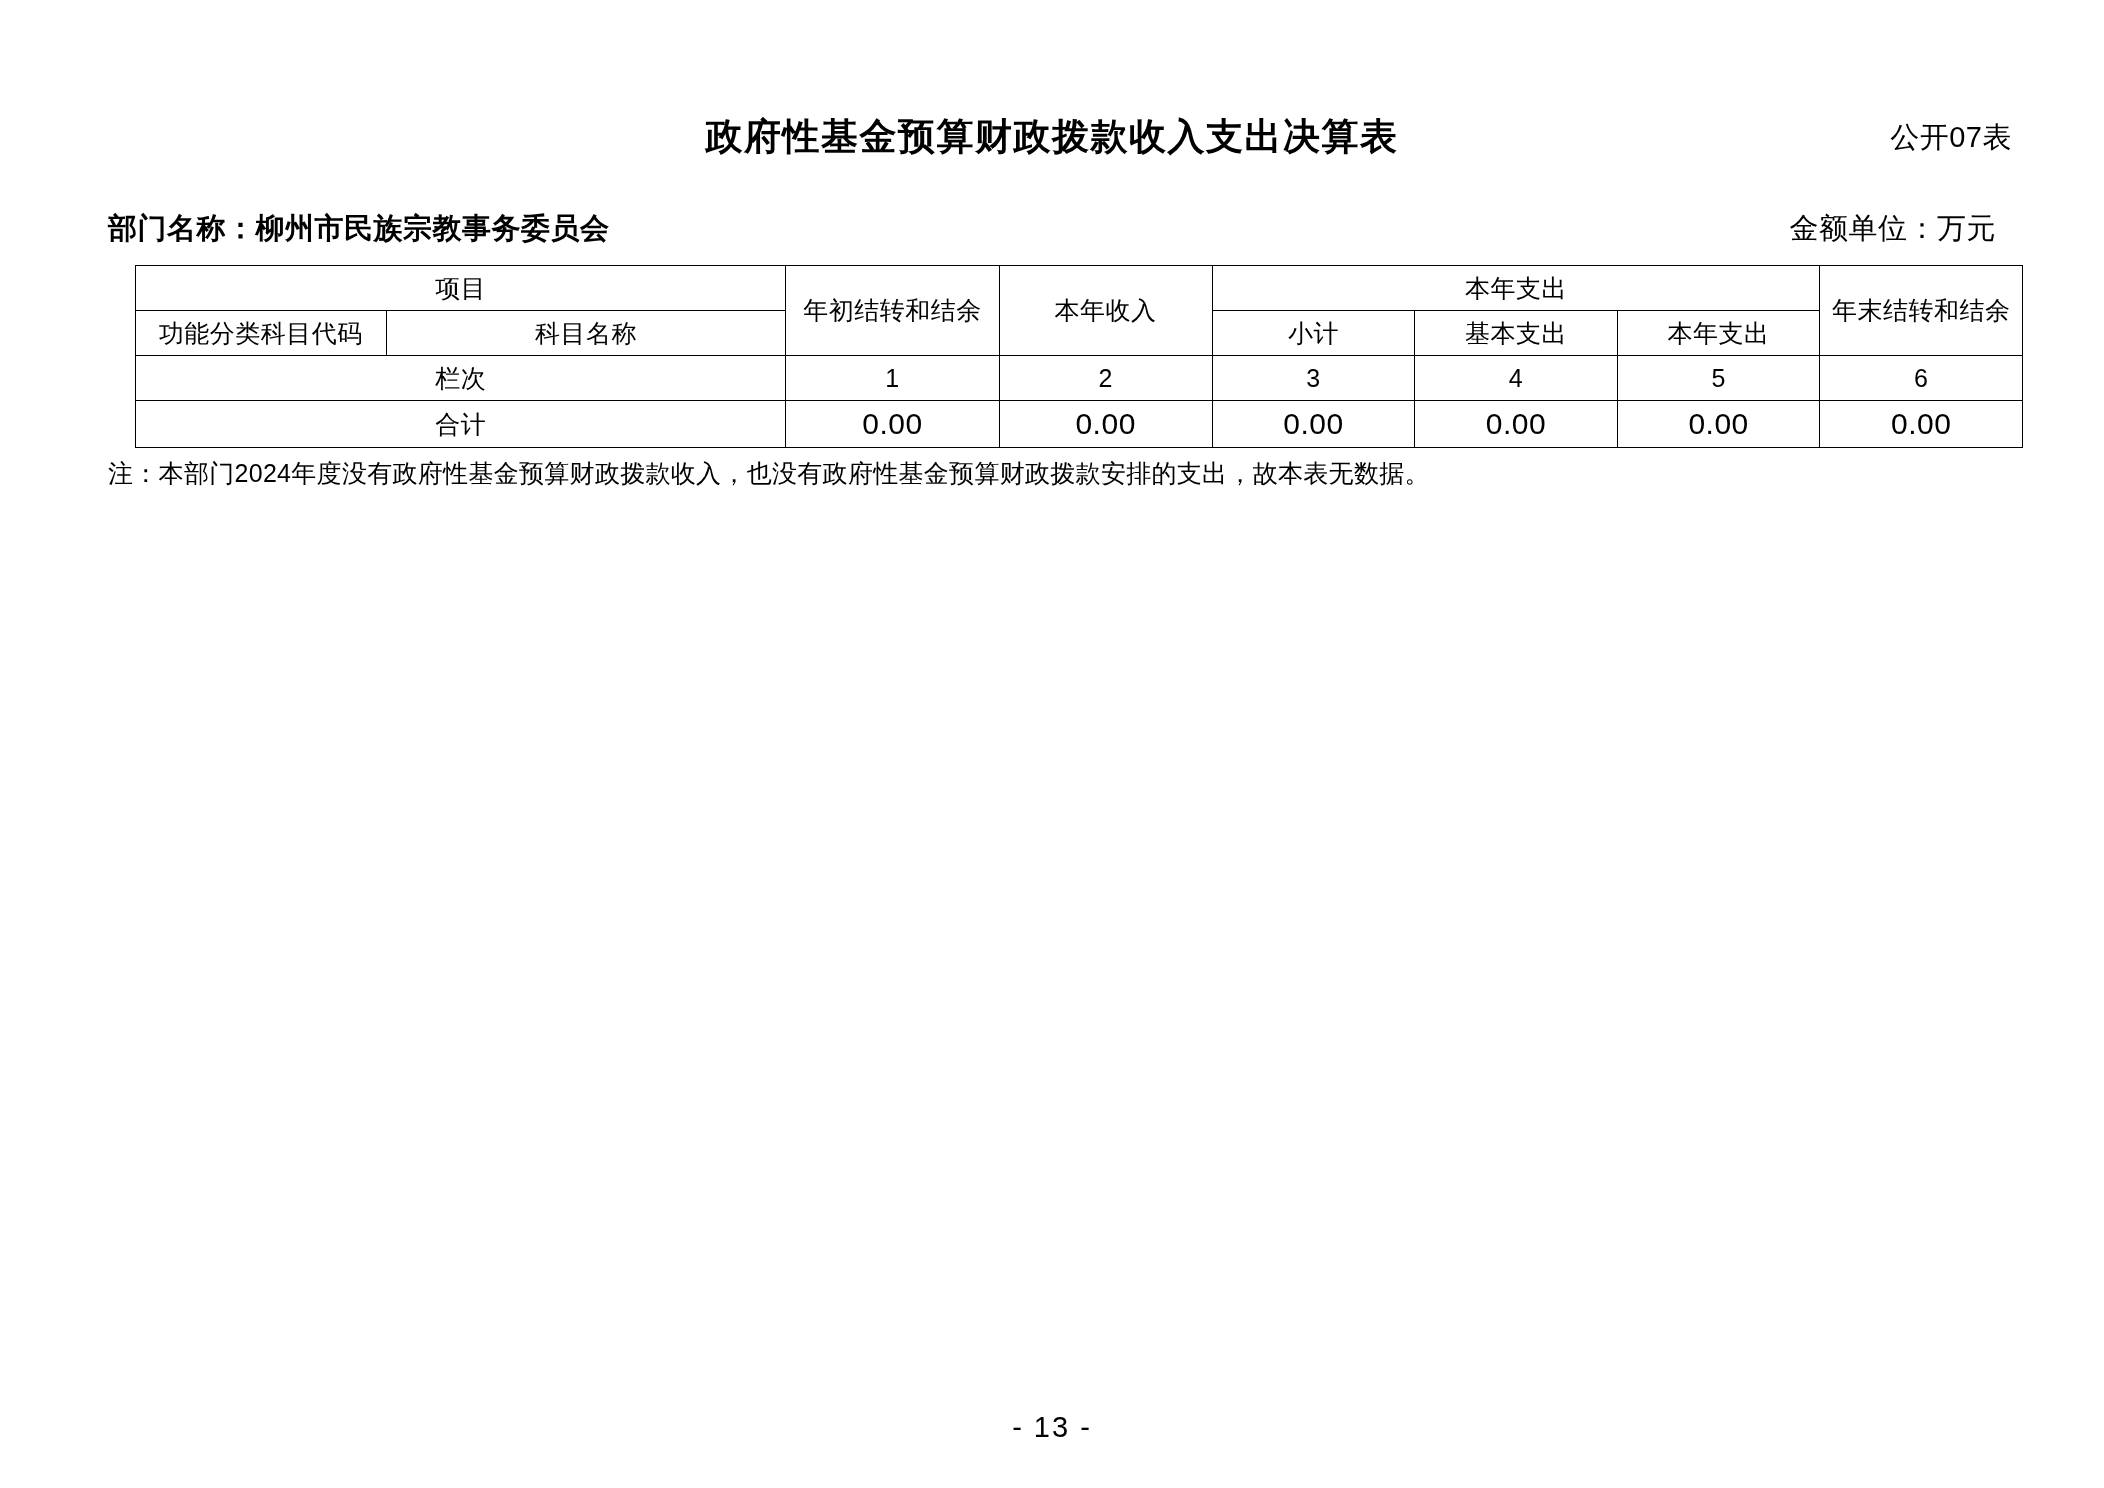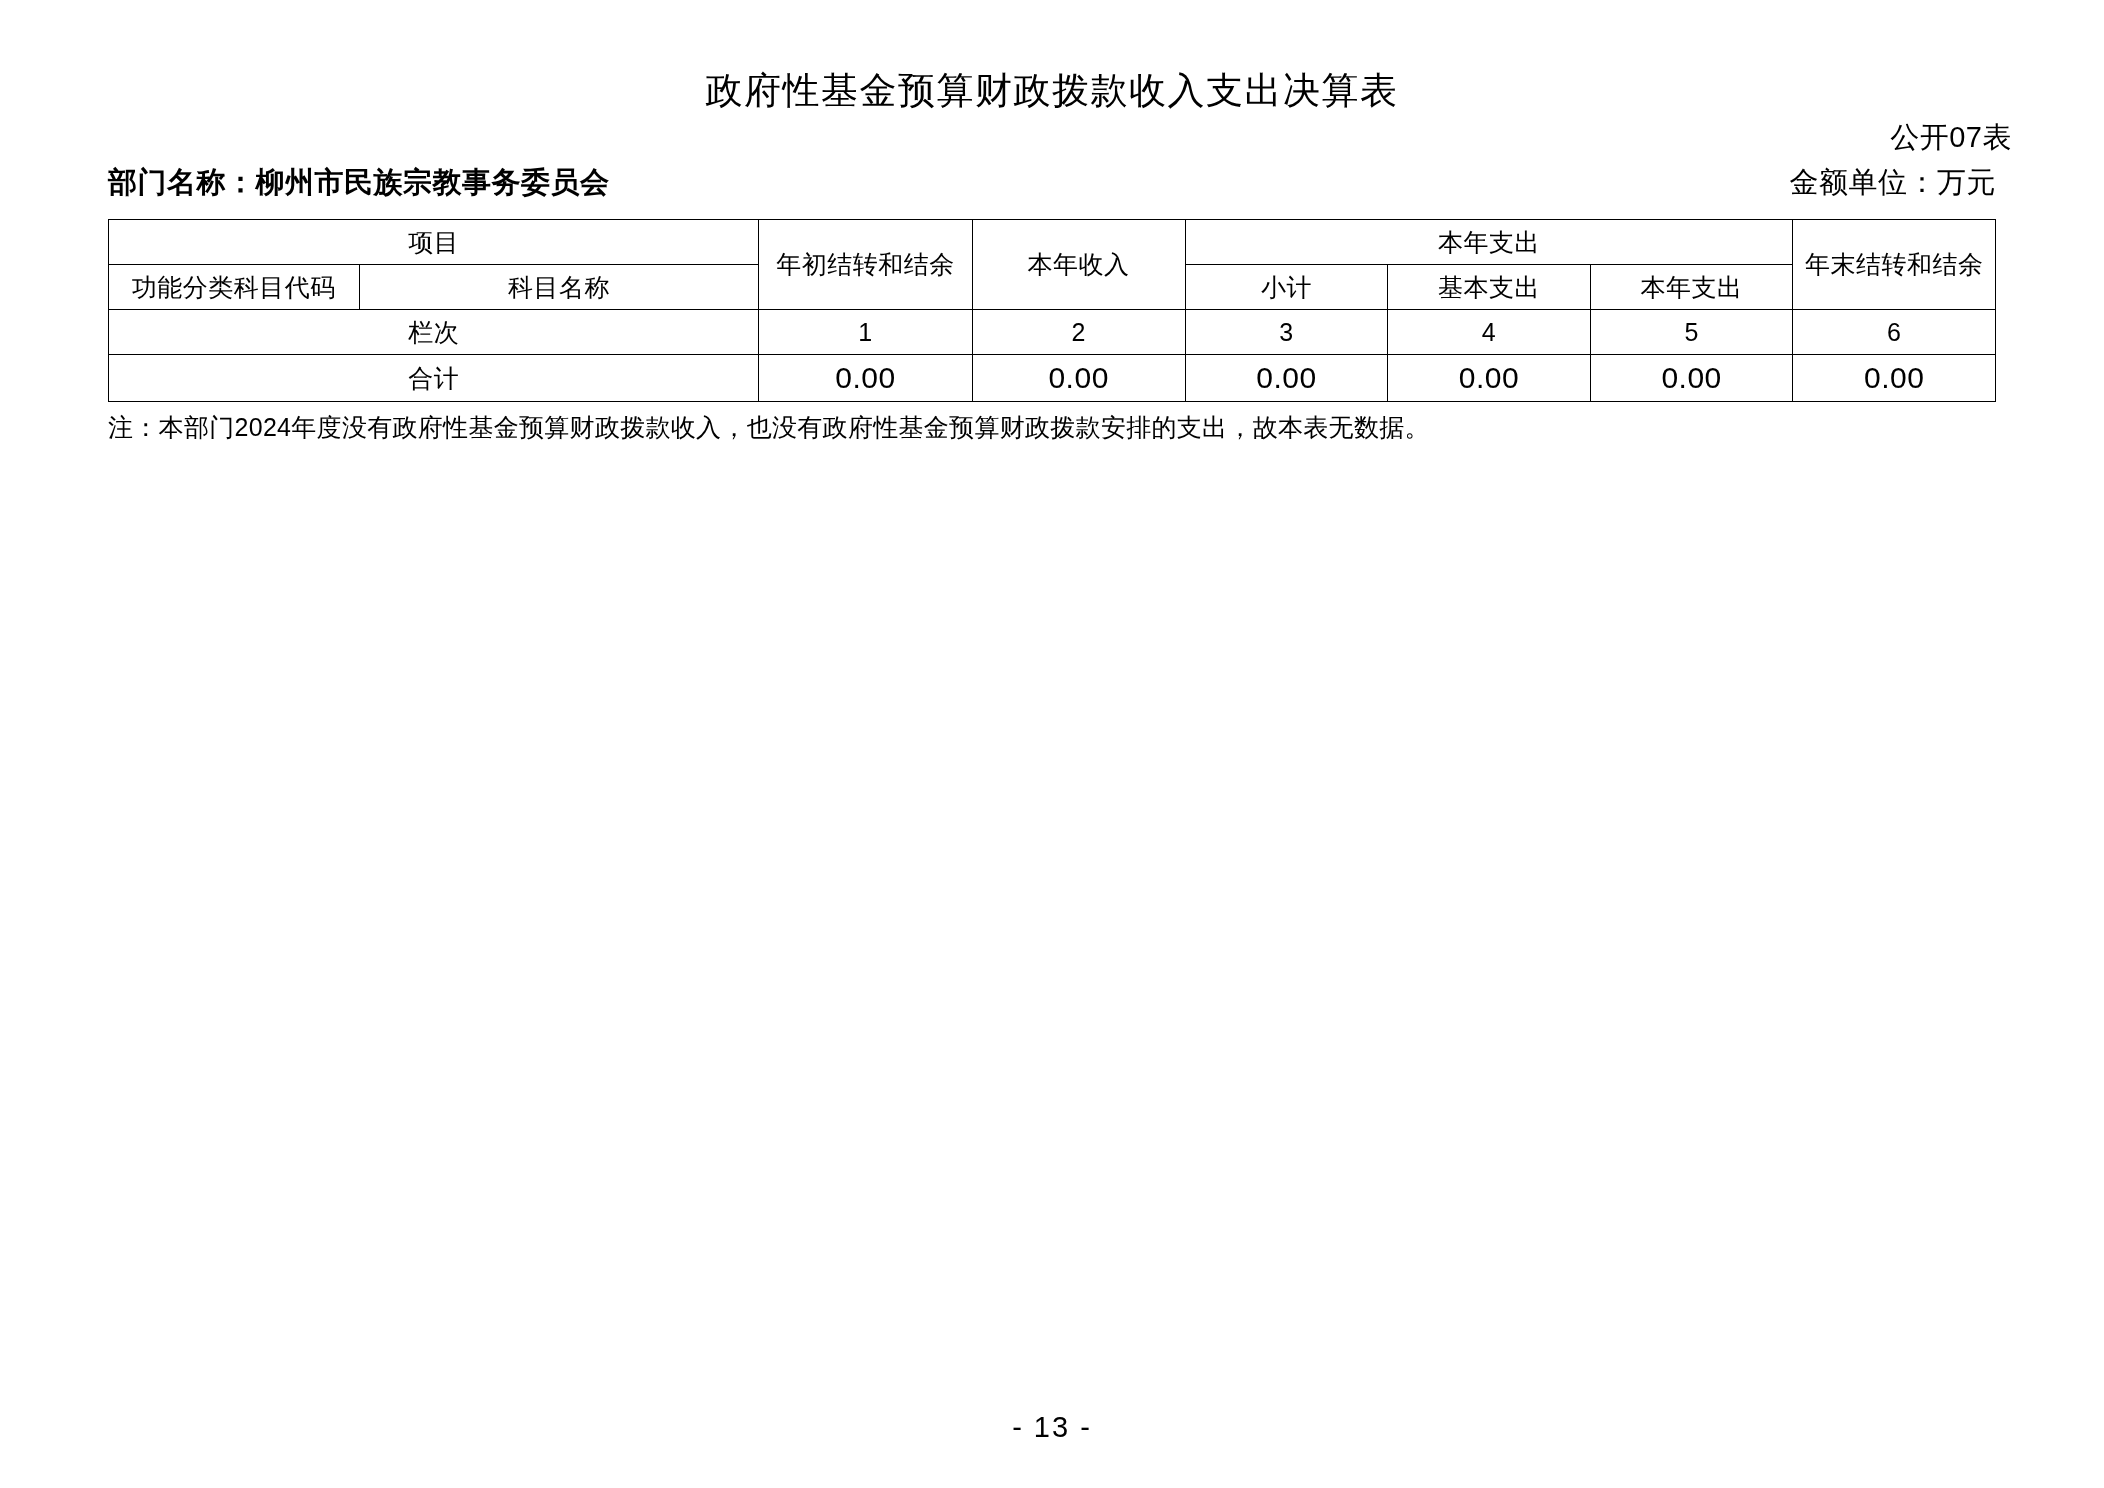--- a/index.html
+++ b/index.html
@@ -26,23 +26,23 @@
     position: absolute;
     top: 118px;
     right: 92px;
     font-size: 29px;
     letter-spacing: 0.5px;
     white-space: nowrap;
   }
   .doc-title {
     text-align: center;
     font-size: 37px;
-    font-weight: normal;
+    font-weight: bold;
     letter-spacing: 1.5px;
-    padding-top: 72px;
+    padding-top: 118px;
     line-height: 1;
   }
   .meta-row {
     display: flex;
     justify-content: space-between;
     align-items: flex-end;
     margin-top: 54px;
     font-size: 29px;
   }
   .meta-left {
@@ -51,20 +51,21 @@
   }
   .meta-right {
     letter-spacing: 0.5px;
   }
   table.fin {
     margin-top: 16px;
     width: 1888px;
     border-collapse: collapse;
     table-layout: fixed;
     font-size: 25px;
+    margin-left: 27px;
   }
   table.fin td, table.fin th {
     border: 1.5px solid #000000;
     font-weight: normal;
     text-align: center;
     vertical-align: middle;
     padding: 0;
     height: 44px;
     letter-spacing: 0.5px;
   }

